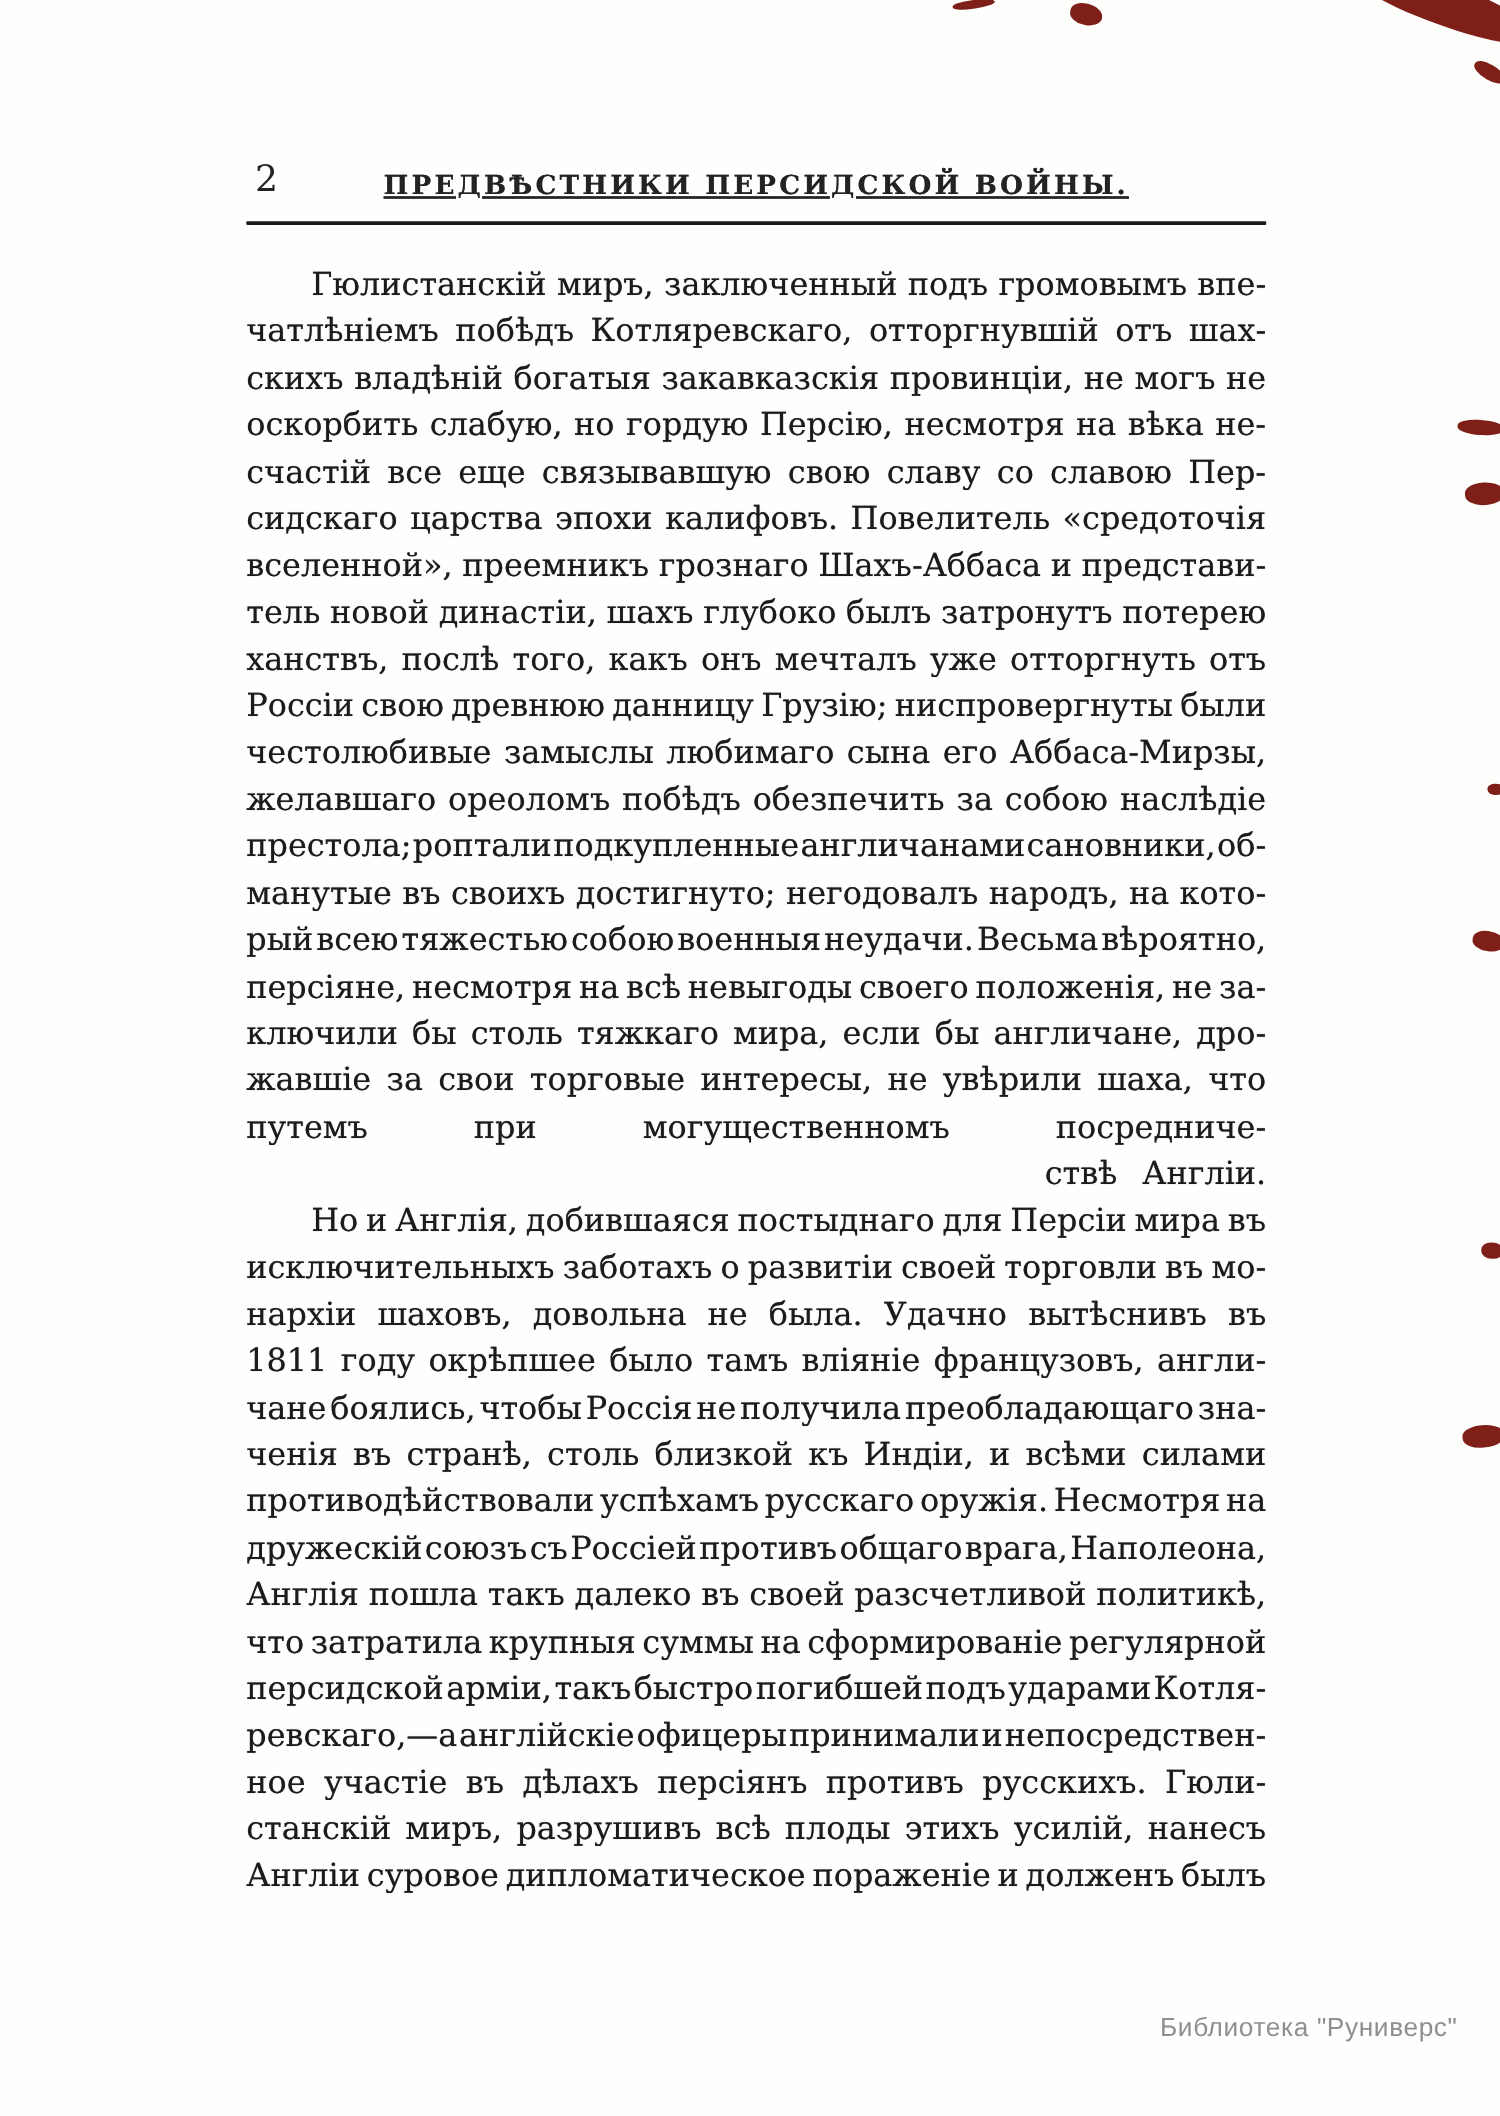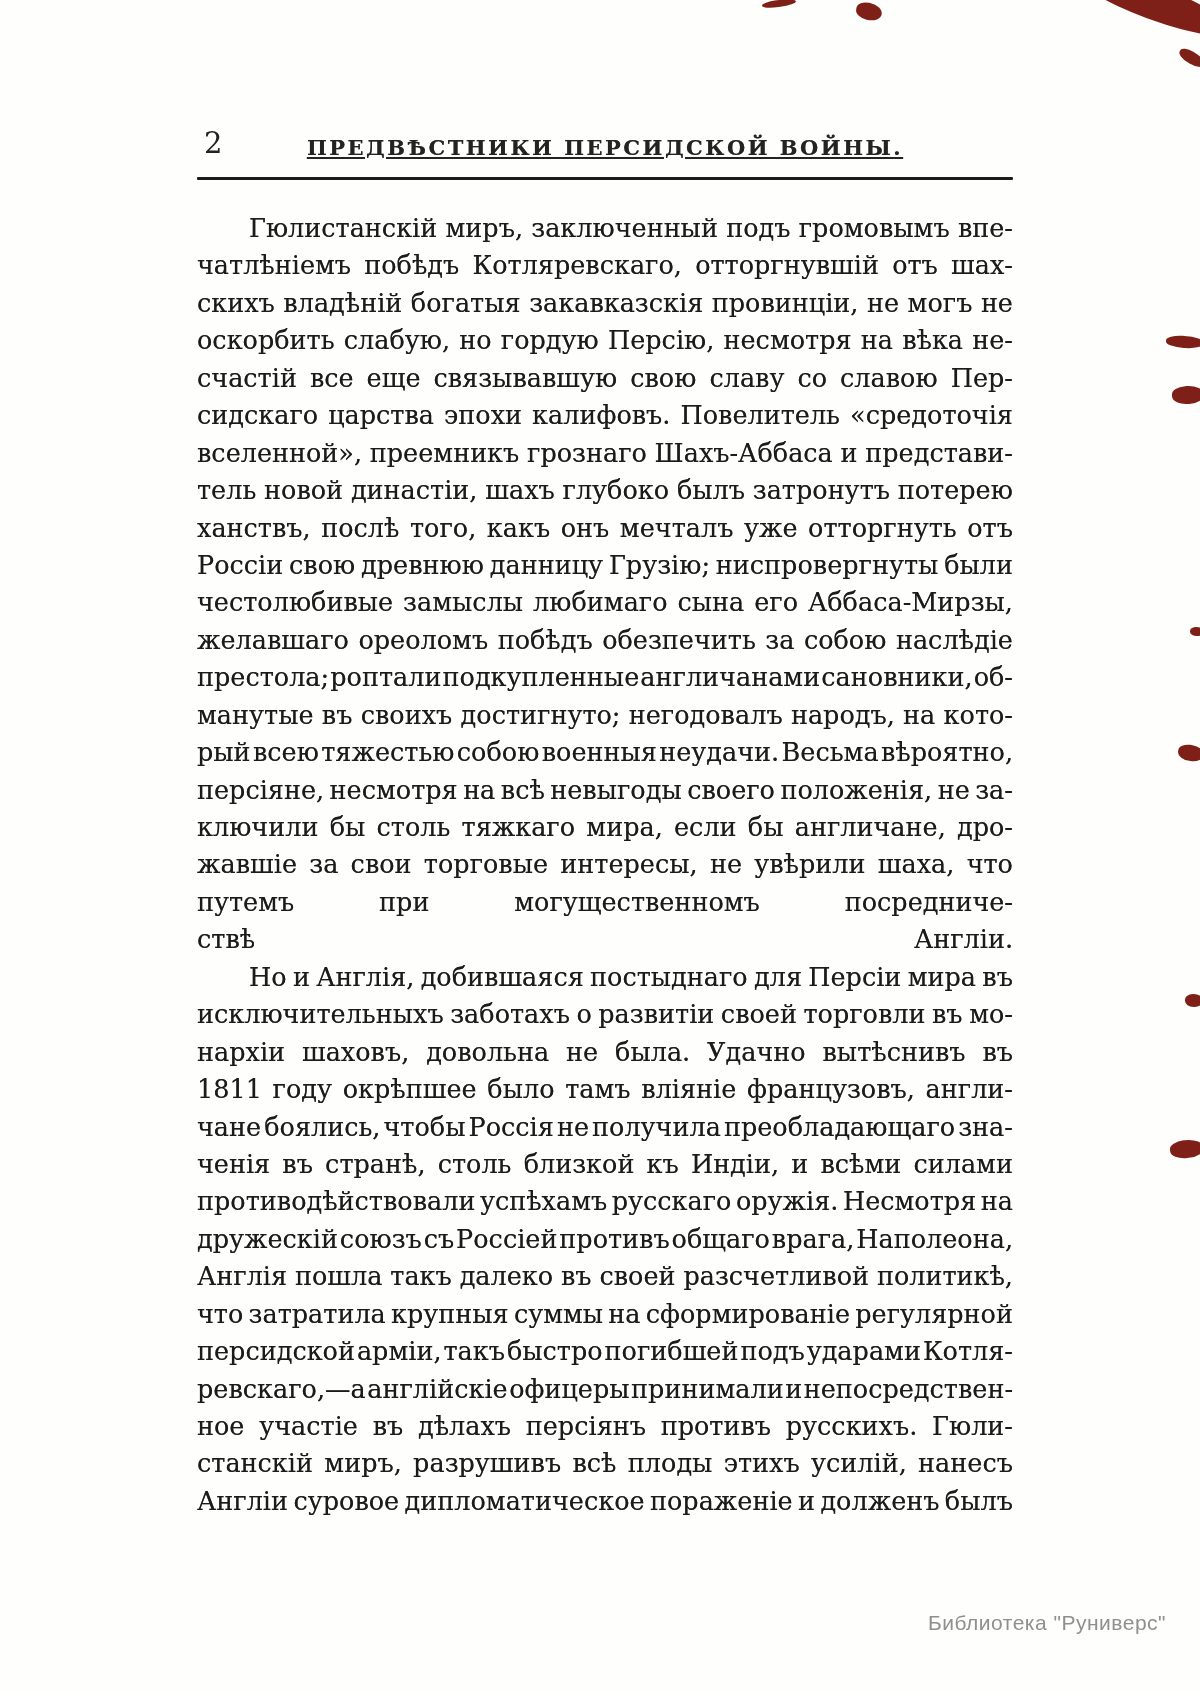--- a/index.html
+++ b/index.html
@@ -34,21 +34,21 @@
     font-size:25.5px;
     text-shadow:0 0 0.6px rgba(10,10,10,0.65);
   }
   .line{
     display:flex;justify-content:space-between;
     height:37.45px;line-height:37.45px;
     white-space:pre;
   }
   .line span{display:inline-block;}
   .line.indent{padding-left:52px;}
-  .line.short{justify-content:space-between;gap:8px;}
+  .line.short{justify-content:flex-end;gap:20px;}
   .watermark{
     position:absolute;left:928px;top:1611px;
     font-family:"Liberation Sans", sans-serif;
     font-size:21px;letter-spacing:0.5px;
     color:#8f8f8f;
   }
   .scan-mark{
     position:absolute;
     border-radius:45% 55% 50% 50%;
     opacity:0.96;

